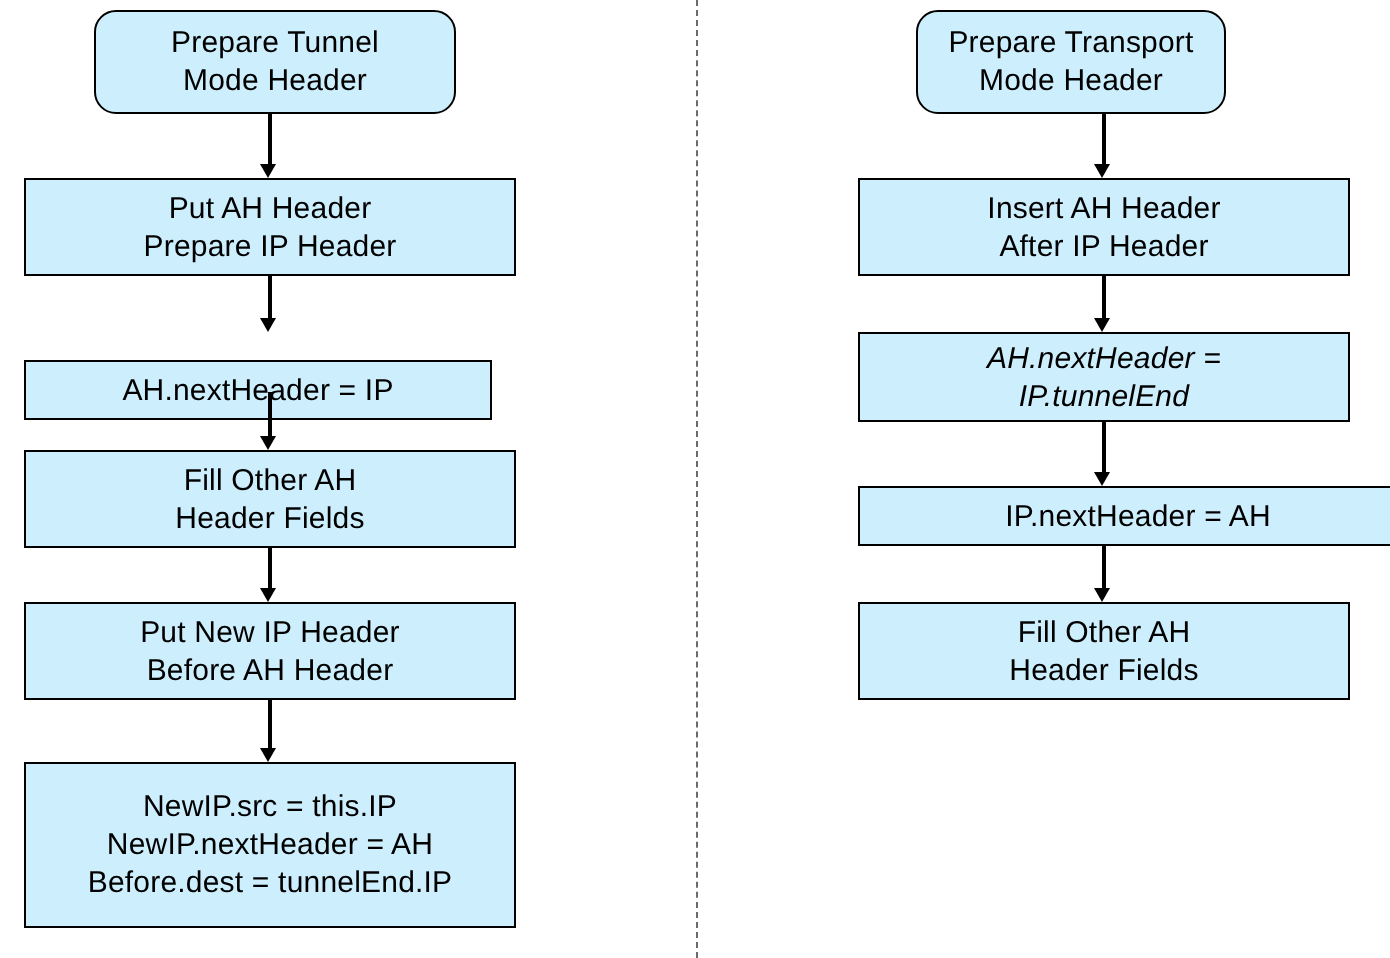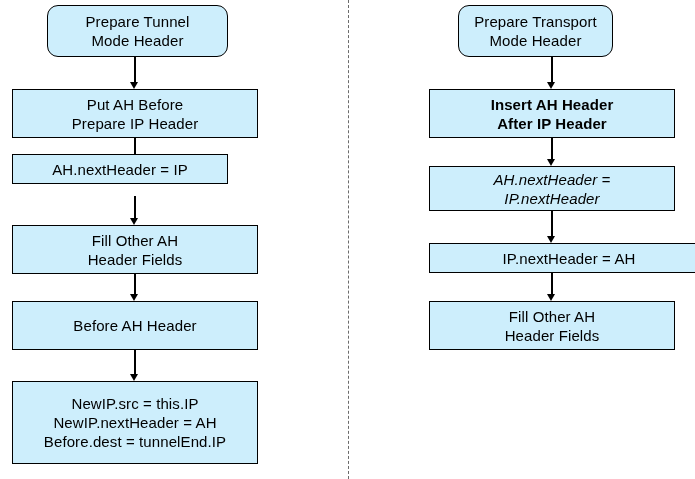--- a/index.html
+++ b/index.html
@@ -82,49 +82,50 @@
       <span class="ln">Prepare Tunnel</span>
       <span class="ln">Mode Header</span>
     </div>
 
     <div class="arrow" style="left:135px; top:57px; height:32px;">
       <div class="shaft" style="height:25px;"></div>
       <div class="head" style="top:25px;"></div>
     </div>
 
     <div class="node" style="left:12px; top:89px; width:246px; height:49px;">
-      <span class="ln">Put AH Before</span>
+      <span class="ln">Put AH Header</span>
       <span class="ln">Prepare IP Header</span>
     </div>
 
     <div class="arrow" style="left:135px; top:138px; height:28px;">
       <div class="shaft" style="height:21px;"></div>
       <div class="head" style="top:21px;"></div>
     </div>
 
-    <div class="node" style="left:12px; top:154px; width:216px; height:30px;">
+    <div class="node" style="left:12px; top:180px; width:234px; height:30px;">
       <span class="ln">AH.nextHeader = IP</span>
     </div>
 
     <div class="arrow" style="left:135px; top:196px; height:29px;">
       <div class="shaft" style="height:22px;"></div>
       <div class="head" style="top:22px;"></div>
     </div>
 
     <div class="node" style="left:12px; top:225px; width:246px; height:49px;">
       <span class="ln">Fill Other AH</span>
       <span class="ln">Header Fields</span>
     </div>
 
     <div class="arrow" style="left:135px; top:274px; height:27px;">
       <div class="shaft" style="height:20px;"></div>
       <div class="head" style="top:20px;"></div>
     </div>
 
     <div class="node" style="left:12px; top:301px; width:246px; height:49px;">
+      <span class="ln">Put New IP Header</span>
       <span class="ln">Before AH Header</span>
     </div>
 
     <div class="arrow" style="left:135px; top:350px; height:31px;">
       <div class="shaft" style="height:24px;"></div>
       <div class="head" style="top:24px;"></div>
     </div>
 
     <div class="node" style="left:12px; top:381px; width:246px; height:83px;">
       <span class="ln">NewIP.src = this.IP</span>
@@ -139,33 +140,33 @@
     <div class="node rounded" style="left:458px; top:5px; width:155px; height:52px;">
       <span class="ln">Prepare Transport</span>
       <span class="ln">Mode Header</span>
     </div>
 
     <div class="arrow" style="left:552px; top:57px; height:32px;">
       <div class="shaft" style="height:25px;"></div>
       <div class="head" style="top:25px;"></div>
     </div>
 
-    <div class="node" style="left:429px; top:89px; width:246px; height:49px;font-weight:bold;">
+    <div class="node" style="left:429px; top:89px; width:246px; height:49px;">
       <span class="ln">Insert AH Header</span>
       <span class="ln">After IP Header</span>
     </div>
 
     <div class="arrow" style="left:552px; top:138px; height:28px;">
       <div class="shaft" style="height:21px;"></div>
       <div class="head" style="top:21px;"></div>
     </div>
 
     <div class="node" style="left:429px; top:166px; width:246px; height:45px;font-style:italic;">
       <span class="ln">AH.nextHeader =</span>
-      <span class="ln">IP.nextHeader</span>
+      <span class="ln">IP.tunnelEnd</span>
     </div>
 
     <div class="arrow" style="left:552px; top:211px; height:32px;">
       <div class="shaft" style="height:25px;"></div>
       <div class="head" style="top:25px;"></div>
     </div>
 
     <div class="node" style="left:429px; top:243px; width:280px; height:30px;">
       <span class="ln">IP.nextHeader = AH</span>
     </div>

